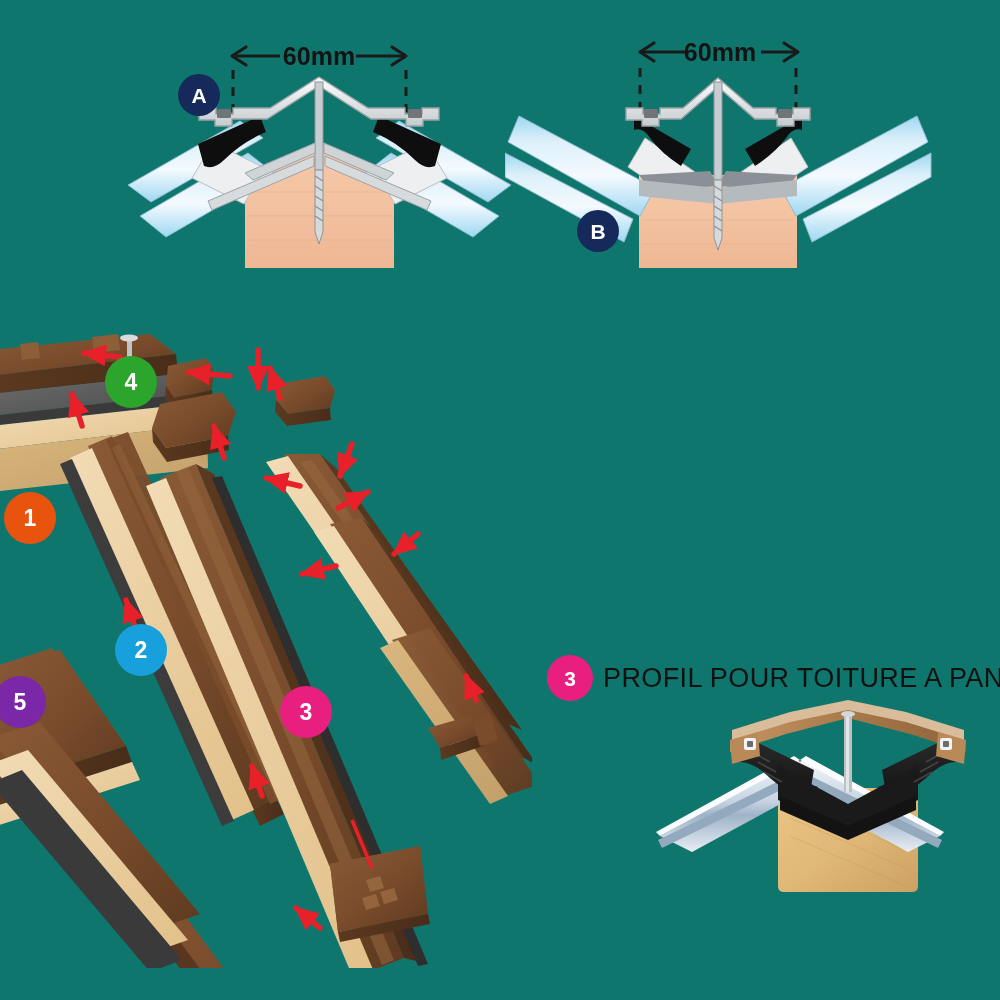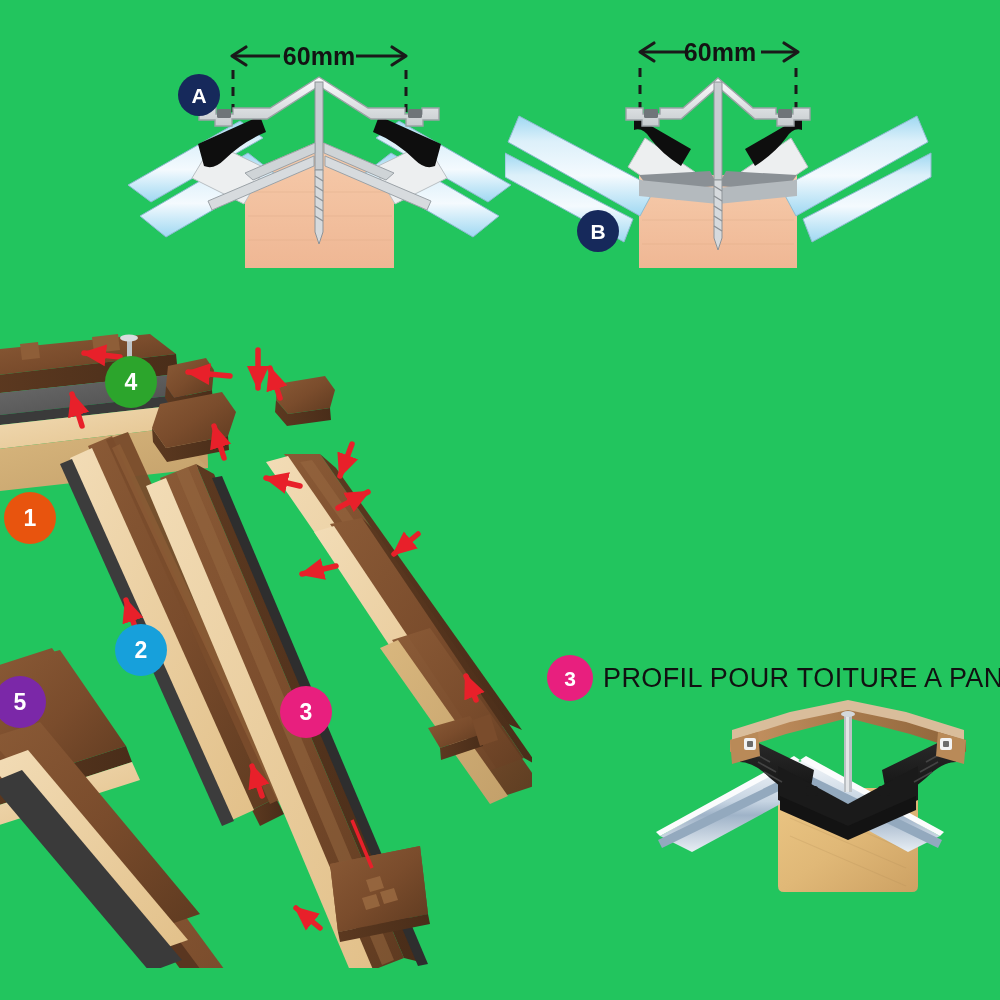--- a/index.html
+++ b/index.html
@@ -1,20 +1,20 @@
 <!DOCTYPE html>
 <html><head>
 <meta charset="utf-8">
 <title>Profil pour toiture a pans</title>
 <style>
   html,body{margin:0;padding:0;background:#ffffff;}
   body{width:1000px;height:1000px;position:relative;overflow:hidden;
        font-family:"Liberation Sans","DejaVu Sans",sans-serif;}
 
-  .page{position:absolute;inset:0;background:#22c55e;}
+  .page{position:absolute;inset:0;background:#0f766e;}
   .badge{
     position:absolute;border-radius:50%;display:flex;align-items:center;
     justify-content:center;color:#ffffff;font-weight:700;
     font-family:"Liberation Sans","DejaVu Sans",sans-serif;
     line-height:1;user-select:none;
   }
   .badge-letter{width:42px;height:42px;font-size:21px;}
   .badge-num{width:52px;height:52px;font-size:23px;}
 
   

